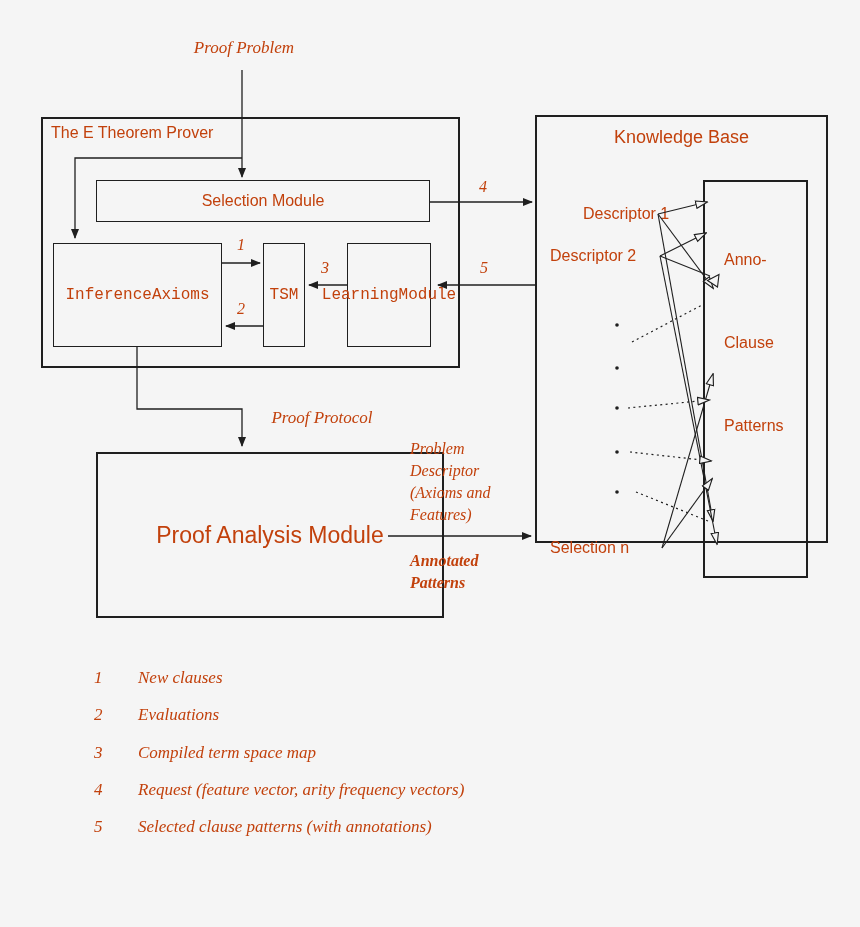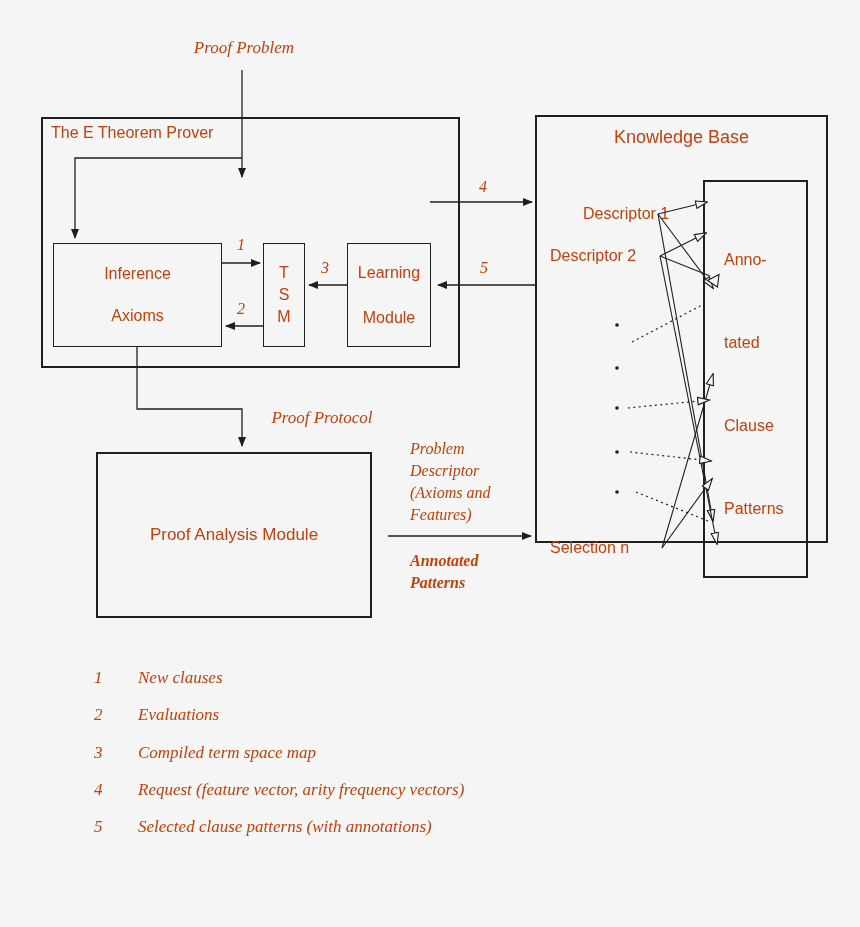--- a/index.html
+++ b/index.html
@@ -22,24 +22,25 @@
   .box.thick { border-width: 2px; }
   .sans16 { font-size: 16px; }
   .center-text {
     display: flex;
     align-items: center;
     justify-content: center;
     text-align: center;
   }
   .stack {
     display: flex;
-    flex-direction: column;
+    flex-direction: row;
     align-items: center;
     justify-content: center;
     text-align: center;
+    font-family: Liberation Mono, monospace;
   }
   .ital {
     font-family: "Liberation Serif", serif;
     font-style: italic;
     font-size: 17px;
   }
   .ital16 {
     font-family: "Liberation Serif", serif;
     font-style: italic;
     font-size: 16px;
@@ -118,20 +119,21 @@
       <circle cx="617" cy="492" r="1.8"></circle>
     </g>
   </svg>
 
   <div class="abs ital center-text" style="left:154px; top:37px; width:180px; height:22px;">Proof Problem</div>
 
   <div class="box thick" style="left:33px; top:117px; width:419px; height:251px;margin-left:8px;">
     <div class="abs sans16" style="left:8px; top:5px; white-space:nowrap;">The E Theorem Prover</div>
   </div>
 
+  <div class="box center-text sans16" style="left:96px; top:180px; width:334px; height:42px;">Selection Module</div>
 
   <div class="box stack sans16" style="left:53px; top:243px; width:169px; height:104px; line-height:42px;">
     <div>Inference</div>
     <div>Axioms</div>
   </div>
 
   <div class="box stack sans16" style="left:263px; top:243px; width:42px; height:104px; line-height:22px;">
     <div>T</div>
     <div>S</div>
     <div>M</div>
@@ -142,31 +144,30 @@
     <div>Module</div>
   </div>
 
   <div class="box thick" style="left:535px; top:115px; width:293px; height:428px;">
     <div class="abs" style="left:0; top:10px; width:100%; text-align:center; font-size:18px;">Knowledge Base</div>
   </div>
 
   <div class="box thick" style="left:703px; top:180px; width:105px; height:398px; padding:36px 0 12px 19px;">
     <div class="sans16" style="line-height:83px;">
       <div>Anno-</div>
-      <div>tated</div>
       <div>Clause</div>
       <div>Patterns</div>
     </div>
   </div>
 
   <div class="abs sans16" style="left:550px; top:205px; white-space:nowrap;margin-left:33px;">Descriptor 1</div>
   <div class="abs sans16" style="left:550px; top:247px; white-space:nowrap;">Descriptor 2</div>
   <div class="abs sans16" style="left:550px; top:539px; white-space:nowrap;">Selection n</div>
 
-  <div class="box thick center-text" style="left:96px; top:452px; width:276px; height:166px; font-size:17px;">Proof Analysis Module</div>
+  <div class="box thick center-text" style="left:96px; top:452px; width:348px; height:166px; font-size:23px;">Proof Analysis Module</div>
 
   <div class="abs ital center-text" style="left:242px; top:408px; width:160px; height:20px;">Proof Protocol</div>
 
   <div class="abs ital16" style="left:410px; top:438px; line-height:22px;">
     <div>Problem</div>
     <div>Descriptor</div>
     <div>(Axioms and</div>
     <div>Features)</div>
   </div>
 

